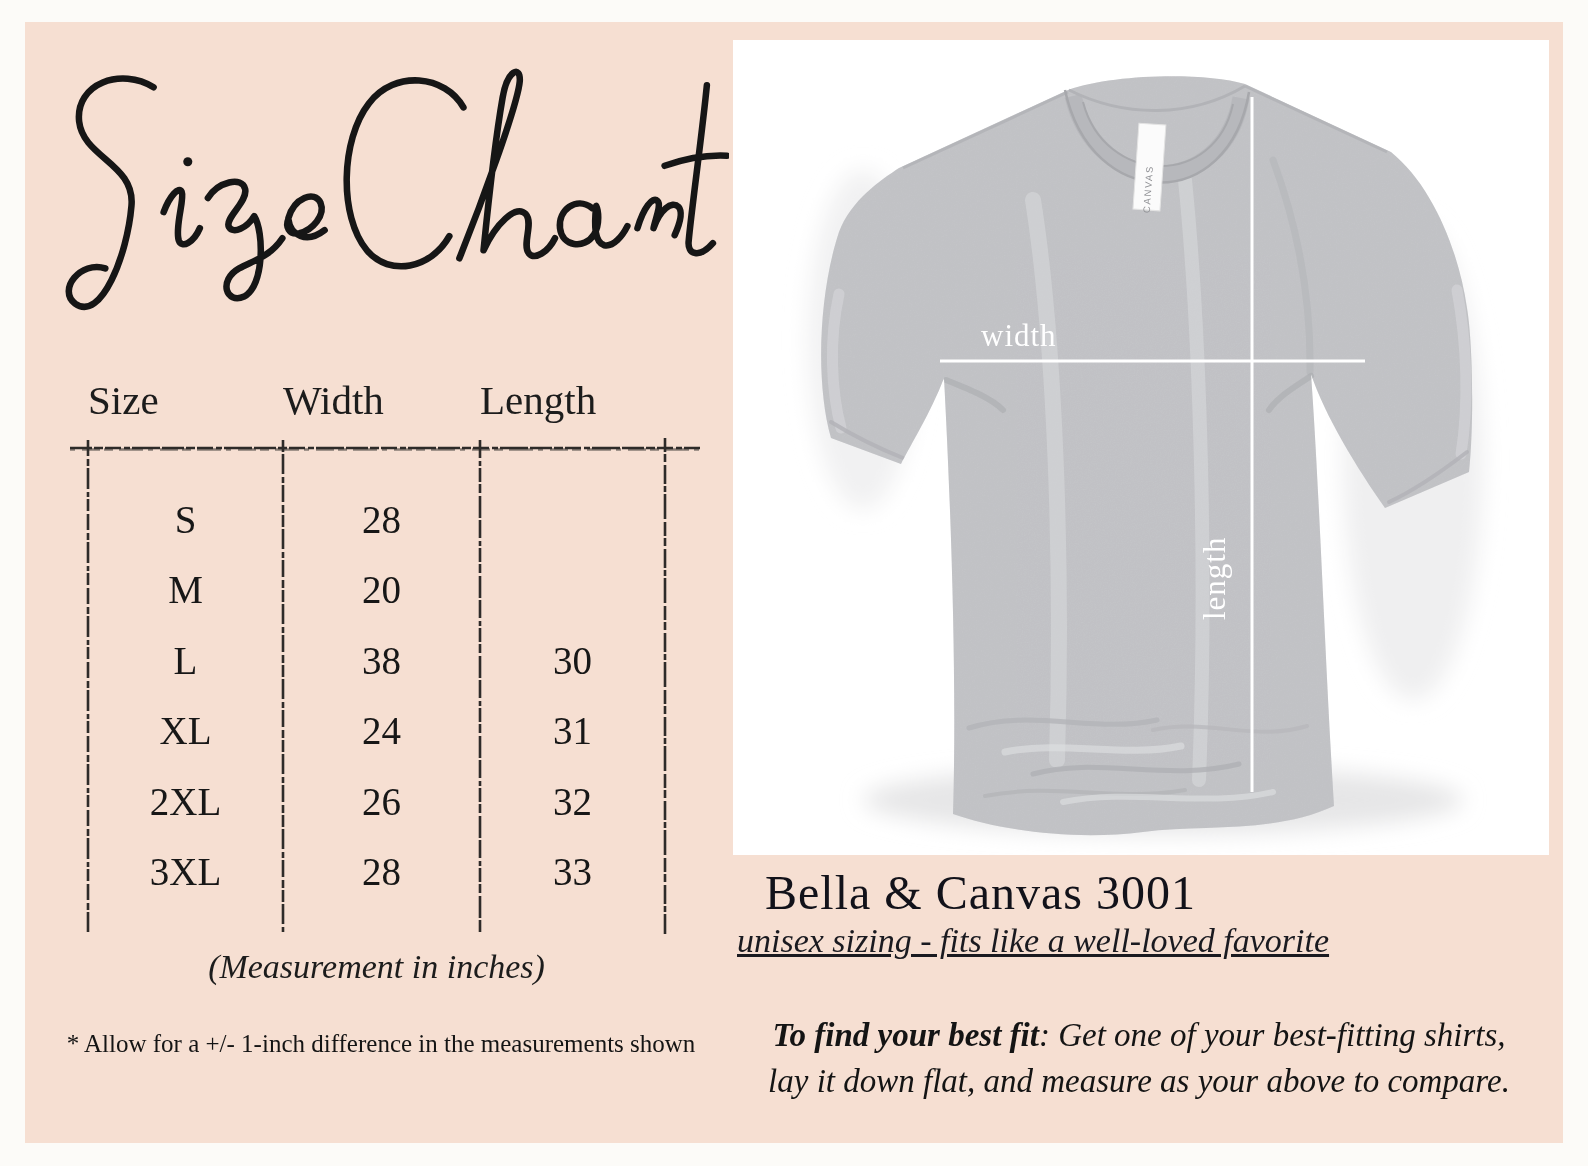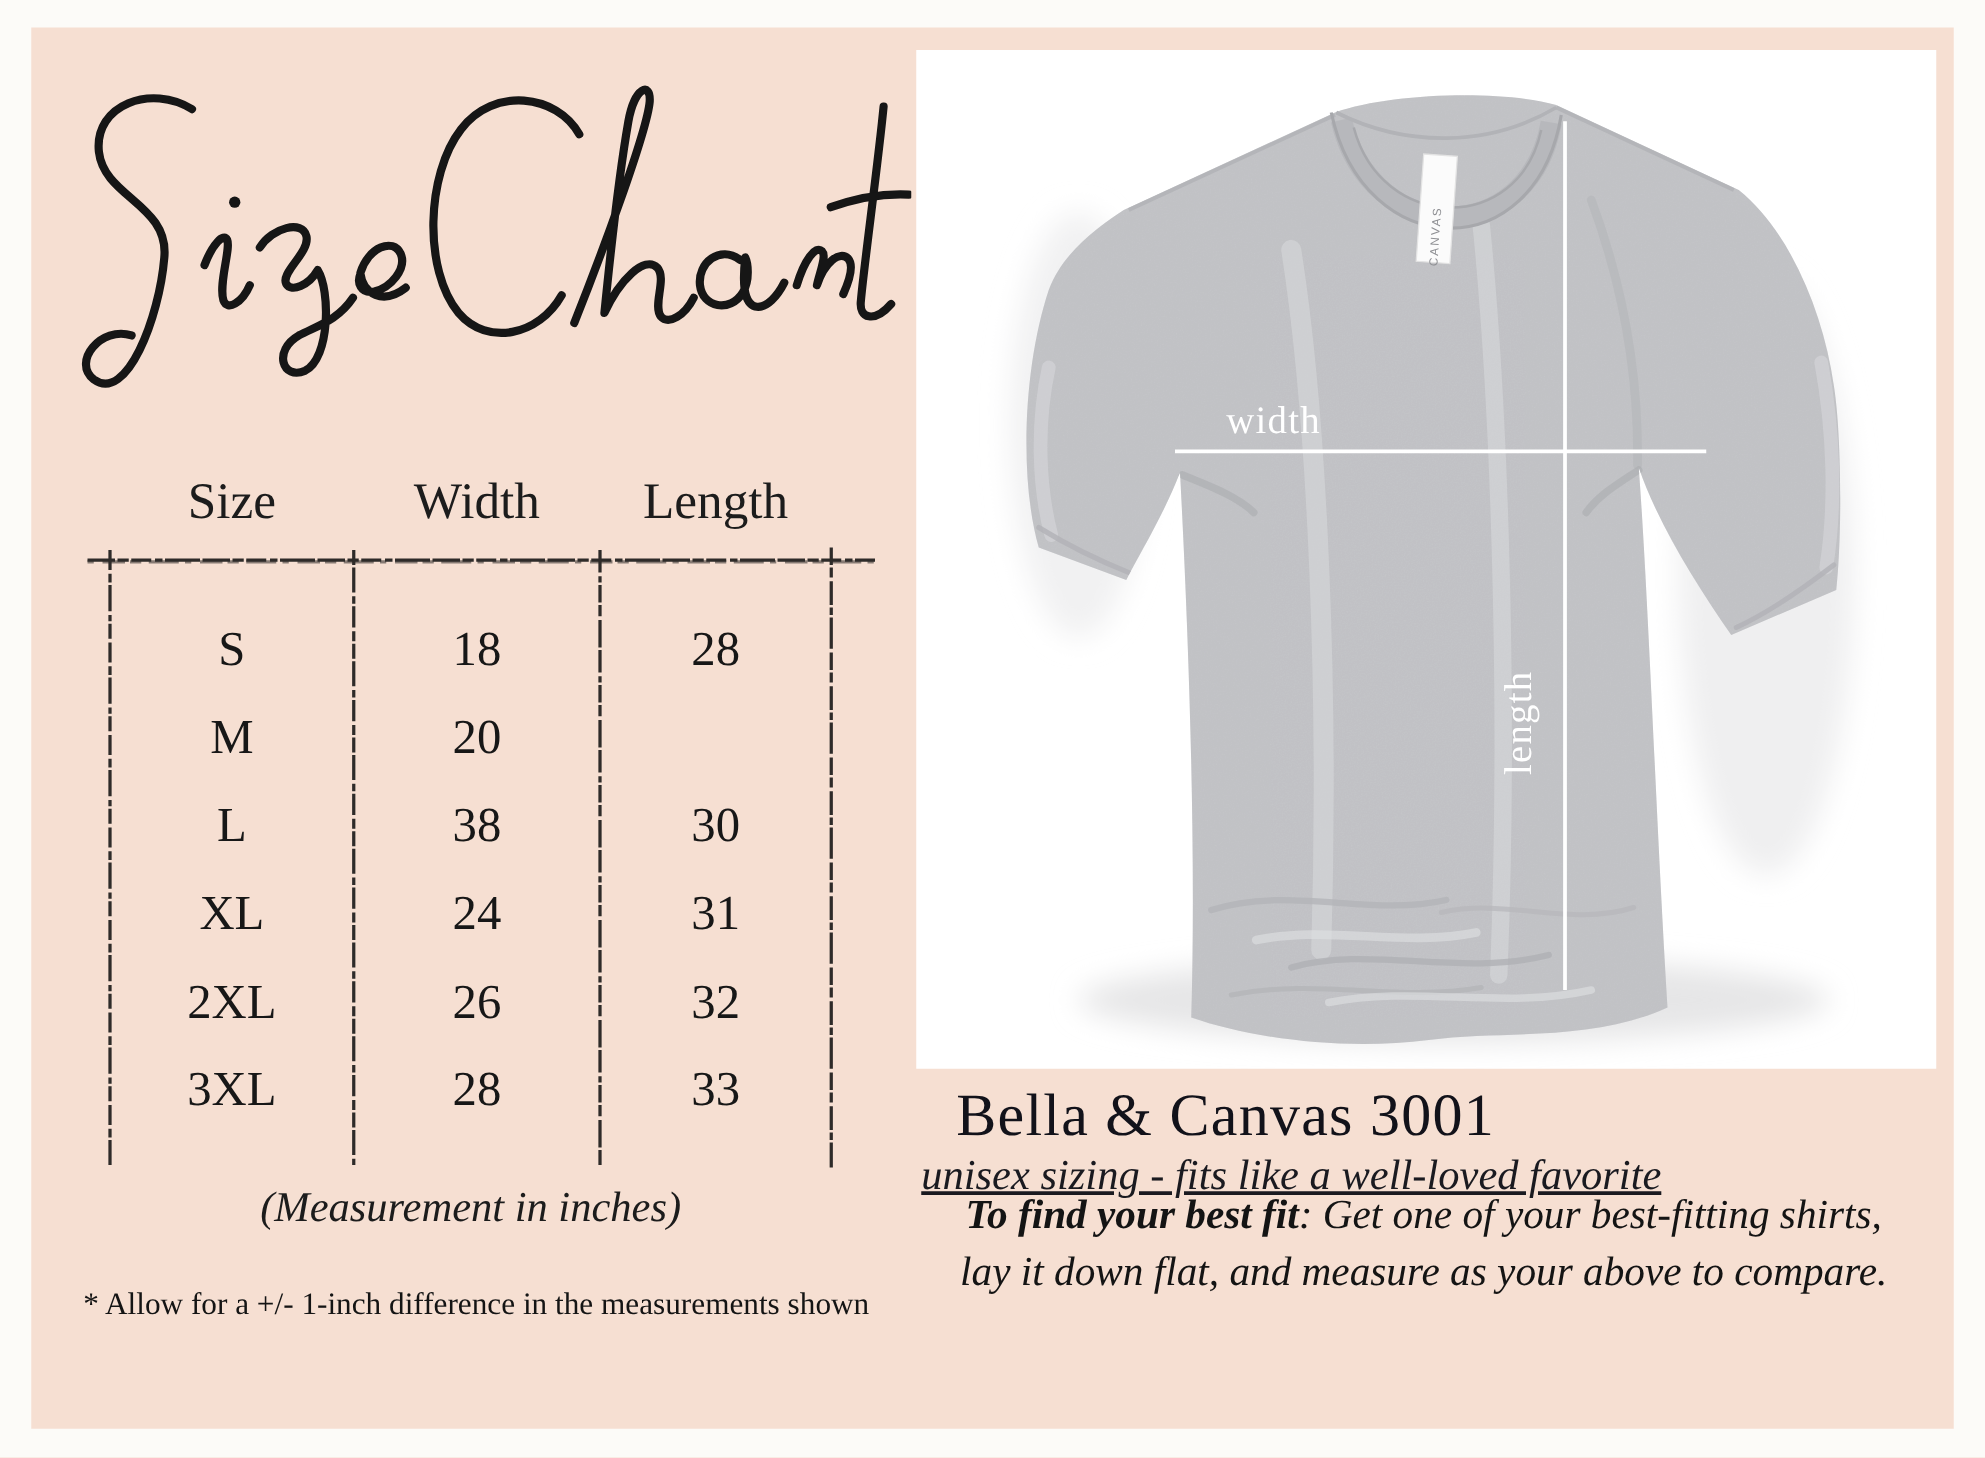--- a/index.html
+++ b/index.html
@@ -14,21 +14,21 @@
     background:#f6dfd2;
   }
   
   .title-svg{position:absolute;left:32px;top:46px;width:672px;height:272px;}
   .title-svg path{fill:none;stroke:#161616;stroke-width:6.5;stroke-linecap:round;stroke-linejoin:round;}
   .title-svg circle{fill:#161616;}
 
   .tbl-headers{
     position:absolute;left:63px;top:356px;width:577px;
     display:grid;grid-template-columns:195px 197px 185px;
-    font-size:41px;line-height:1.1;text-align:center;color:#1c1c1c;
+    font-size:41px;line-height:1.1;text-align:left;color:#1c1c1c;
   }
   .tbl-lines{position:absolute;left:35px;top:412px;width:650px;height:512px;}
   .tbl-lines line{stroke:#2e2b29;stroke-width:2.6;}
   .tbl-rows{position:absolute;left:63px;top:462px;width:577px;}
   .tbl-row{
     height:70.5px;display:grid;grid-template-columns:195px 197px 185px;
     align-items:center;text-align:center;font-size:39px;color:#171717;
   }
   .note{
     position:absolute;left:63px;top:926px;width:577px;text-align:center;
@@ -55,21 +55,21 @@
   }
   .product-name{
     position:absolute;left:740px;top:843px;
     font-size:48px;letter-spacing:1px;color:#12121a;white-space:nowrap;
   }
   .tagline{
     position:absolute;left:712px;top:900px;
     font-size:34px;font-style:italic;color:#1a1a20;white-space:nowrap;text-decoration:underline;
   }
   .fit-tip{
-    position:absolute;left:688px;top:928px;width:852px;text-align:center;
+    position:absolute;left:688px;top:991px;width:852px;text-align:center;
     font-style:italic;font-size:33px;line-height:1.38;color:#141414;
   }
   .fit-tip .line{white-space:nowrap;}
   .fit-tip .lead{font-weight:bold;}
 </style>
 </head>
 <body>
 
 <div class="card">
 
@@ -107,21 +107,20 @@
     <line x1="10" y1="15.5" x2="640" y2="15.5" stroke-dasharray="5 7 18 4 9 6 24 5" opacity="0.55"></line>
     <line x1="28" y1="6" x2="28" y2="498" stroke-dasharray="16 3 7 2 21 3 5 2 12 3"></line>
     <line x1="223" y1="6" x2="223" y2="498" stroke-dasharray="12 2 20 3 6 2 17 3 8 2"></line>
     <line x1="420" y1="6" x2="420" y2="498" stroke-dasharray="18 3 5 2 14 2 9 3 22 2"></line>
     <line x1="605" y1="4" x2="605" y2="500" stroke-dasharray="14 2 8 3 19 2 6 2 25 3"></line>
   </svg>
 
   <div class="tbl-rows">
     <div class="tbl-row">
       <span>S</span>
-      <span>18</span>
       <span>28</span>
     </div>
     <div class="tbl-row">
       <span>M</span>
       <span>20</span>
     </div>
     <div class="tbl-row">
       <span>L</span>
       <span>38</span>
       <span>30</span>

